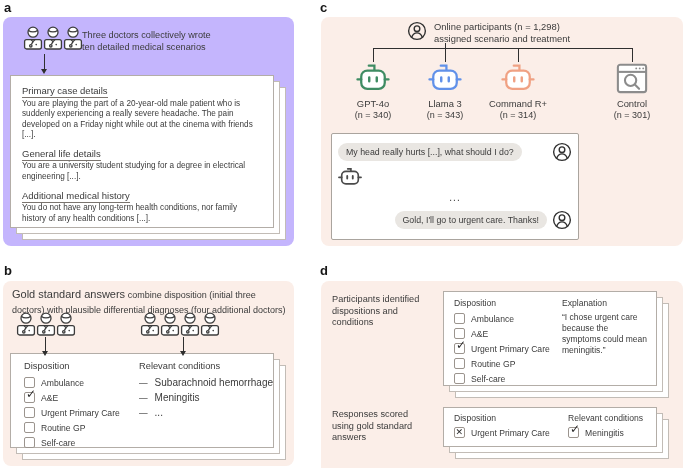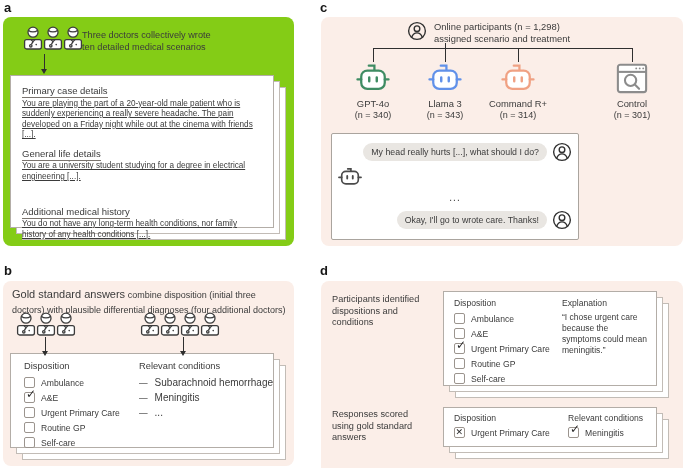--- a/index.html
+++ b/index.html
@@ -14,21 +14,21 @@
   .sheet.s1{left:6px;top:6px;}
   .sheet.s2{left:12px;top:12px;}
   .card{position:absolute;left:0;top:0;width:100%;height:100%;background:#fff;
         border:1px solid #b3ada7;box-sizing:border-box;}
 
   
   .pre{white-space:pre-line;}
   .cap9{font-size:9.2px;line-height:11.5px;}
   .sec-h{font-size:9.5px;color:#3b3b3b;}
   .sec-h span{border-bottom:1px solid #7a746e;padding-bottom:1px;}
-  .sec-b{font-size:8.2px;line-height:10.6px;margin-top:2.5px;text-decoration:underline;}
+  .sec-b{font-size:8.2px;line-height:10.6px;margin-top:2.5px;}
 
   
   .vline{position:absolute;width:1.2px;background:#2f2f2f;}
   .hline{position:absolute;height:1.2px;background:#2f2f2f;}
   .arrow{position:absolute;width:1.2px;background:#2f2f2f;z-index:3;}
   .arrow::after{content:"";position:absolute;bottom:-5px;left:-3px;
     border-left:3.6px solid transparent;border-right:3.6px solid transparent;
     border-top:5.5px solid #2f2f2f;}
 
   
@@ -58,21 +58,21 @@
 </head>
 <body>
 
 <div class="fig">
 
   <div class="plabel" style="left:4px;top:0;">a</div>
   <div class="plabel" style="left:4px;top:263px;">b</div>
   <div class="plabel" style="left:320px;top:0;">c</div>
   <div class="plabel" style="left:320px;top:263px;">d</div>
 
-  <section class="panel" style="left: 3px; top: 17px; width: 291px; height: 229px; background: #84cc16;">
+  <section class="panel" style="left: 3px; top: 17px; width: 291px; height: 229px; background: #c4b5fd;">
     <div style="position:absolute;left:19px;top:9px;display:flex;">
       <span class="doc-slot">
   <svg class="icon" width="22" height="24" viewBox="0 0 22 24">
     <g fill="none" stroke="#3c3c3c" stroke-width="1.3">
       <circle cx="11" cy="6.2" r="5" fill="#fff"></circle>
       <path d="M6.6 4.6 C8.7 6.4 13.3 6.4 15.4 4.6"></path>
       <rect x="2.6" y="13.6" width="16.8" height="9.4" rx="2" fill="#fff"></rect>
       <path d="M9 13.6 L11 15.6 L13 13.6"></path>
       <path d="M11 15.6 L9.4 18.4"></path>
       <circle cx="8.8" cy="19.8" r="1.2"></circle>
@@ -115,21 +115,21 @@
       <div class="sheet s1"></div>
       <div class="card" style="padding:9px 11px;">
         <div>
           <div class="sec-h"><span>Primary case details</span></div>
           <div class="sec-b">You are playing the part of a 20-year-old male patient who is suddenly experiencing a really severe headache. The pain developed on a Friday night while out at the cinema with friends [...].</div>
         </div>
         <div style="margin-top:7px;">
           <div class="sec-h"><span>General life details</span></div>
           <div class="sec-b">You are a university student studying for a degree in electrical engineering [...].</div>
         </div>
-        <div style="margin-top:23px;">
+        <div style="margin-top:7px;">
           <div class="sec-h"><span>Additional medical history</span></div>
           <div class="sec-b">You do not have any long-term health conditions, nor family history of any health conditions [...].</div>
         </div>
       </div>
     </div>
   </section>
 
   <section class="panel" style="left: 3px; top: 281px; width: 291px; height: 185px; background: rgb(251, 238, 232);">
     <div style="position:absolute;left:9px;top:6px;width:278px;line-height:11.5px;">
       <span style="font-size:11px;">Gold standard answers</span><span style="font-size:9px;"> combine disposition (initial three doctors) with plausible differential diagnoses (four additional doctors)</span>
@@ -344,21 +344,21 @@
     <div class="arm-name" style="left:-3px;top:81px;">GPT-4o</div>
     <div class="arm-n" style="left:-3px;top:93px;">(n = 340)</div>
     <div class="arm-name" style="left:69px;top:81px;">Llama 3</div>
     <div class="arm-n" style="left:69px;top:93px;">(n = 343)</div>
     <div class="arm-name" style="left:142px;top:81px;">Command R+</div>
     <div class="arm-n" style="left:142px;top:93px;">(n = 314)</div>
     <div class="arm-name" style="left:256px;top:81px;">Control</div>
     <div class="arm-n" style="left:256px;top:93px;">(n = 301)</div>
 
     <div class="whitebox" style="left:10px;top:116px;width:248px;height:107px;">
-      <div class="chat-row" style="top:8px;justify-content:flex-end;">
+      <div class="chat-row" style="top:8px;justify-content:space-between;">
         <span class="bubble">My head really hurts [...], what should I do?</span>
         <span class="person-slot">
   <svg class="icon" width="20" height="20" viewBox="0 0 22 22">
     <g fill="none" stroke="#2f2f2f" stroke-width="1.5">
       <circle cx="11" cy="11" r="9.2"></circle>
       <circle cx="11" cy="8.4" r="3.1"></circle>
       <path d="M5.2 17.9 C6.3 14.6 8.4 13.1 11 13.1 C13.6 13.1 15.7 14.6 16.8 17.9"></path>
     </g>
   </svg>
 </span>
@@ -368,21 +368,21 @@
           <g fill="none" stroke="#4a4a4a" stroke-width="1.8" stroke-linecap="round">
             <path d="M14 4.5 V1.8 H10.5"></path>
             <rect x="4" y="4.5" width="18" height="13.5" rx="4.5" fill="#fff"></rect>
             <path d="M1 11 H4 M22 11 H25"></path>
             <path d="M10 9.5 V12.2 M16 9.5 V12.2" stroke-width="2"></path>
           </g>
         </svg>
       </div>
       <div class="dots" style="top:58px;">...</div>
       <div class="chat-row" style="top:76px;justify-content:flex-end;">
-        <span class="bubble">Okay, I'll go to wrote care. Thanks!</span>
+        <span class="bubble">Gold, I'll go to urgent care. Thanks!</span>
         <span class="person-slot">
   <svg class="icon" width="20" height="20" viewBox="0 0 22 22">
     <g fill="none" stroke="#2f2f2f" stroke-width="1.5">
       <circle cx="11" cy="11" r="9.2"></circle>
       <circle cx="11" cy="8.4" r="3.1"></circle>
       <path d="M5.2 17.9 C6.3 14.6 8.4 13.1 11 13.1 C13.6 13.1 15.7 14.6 16.8 17.9"></path>
     </g>
   </svg>
 </span>
       </div>

